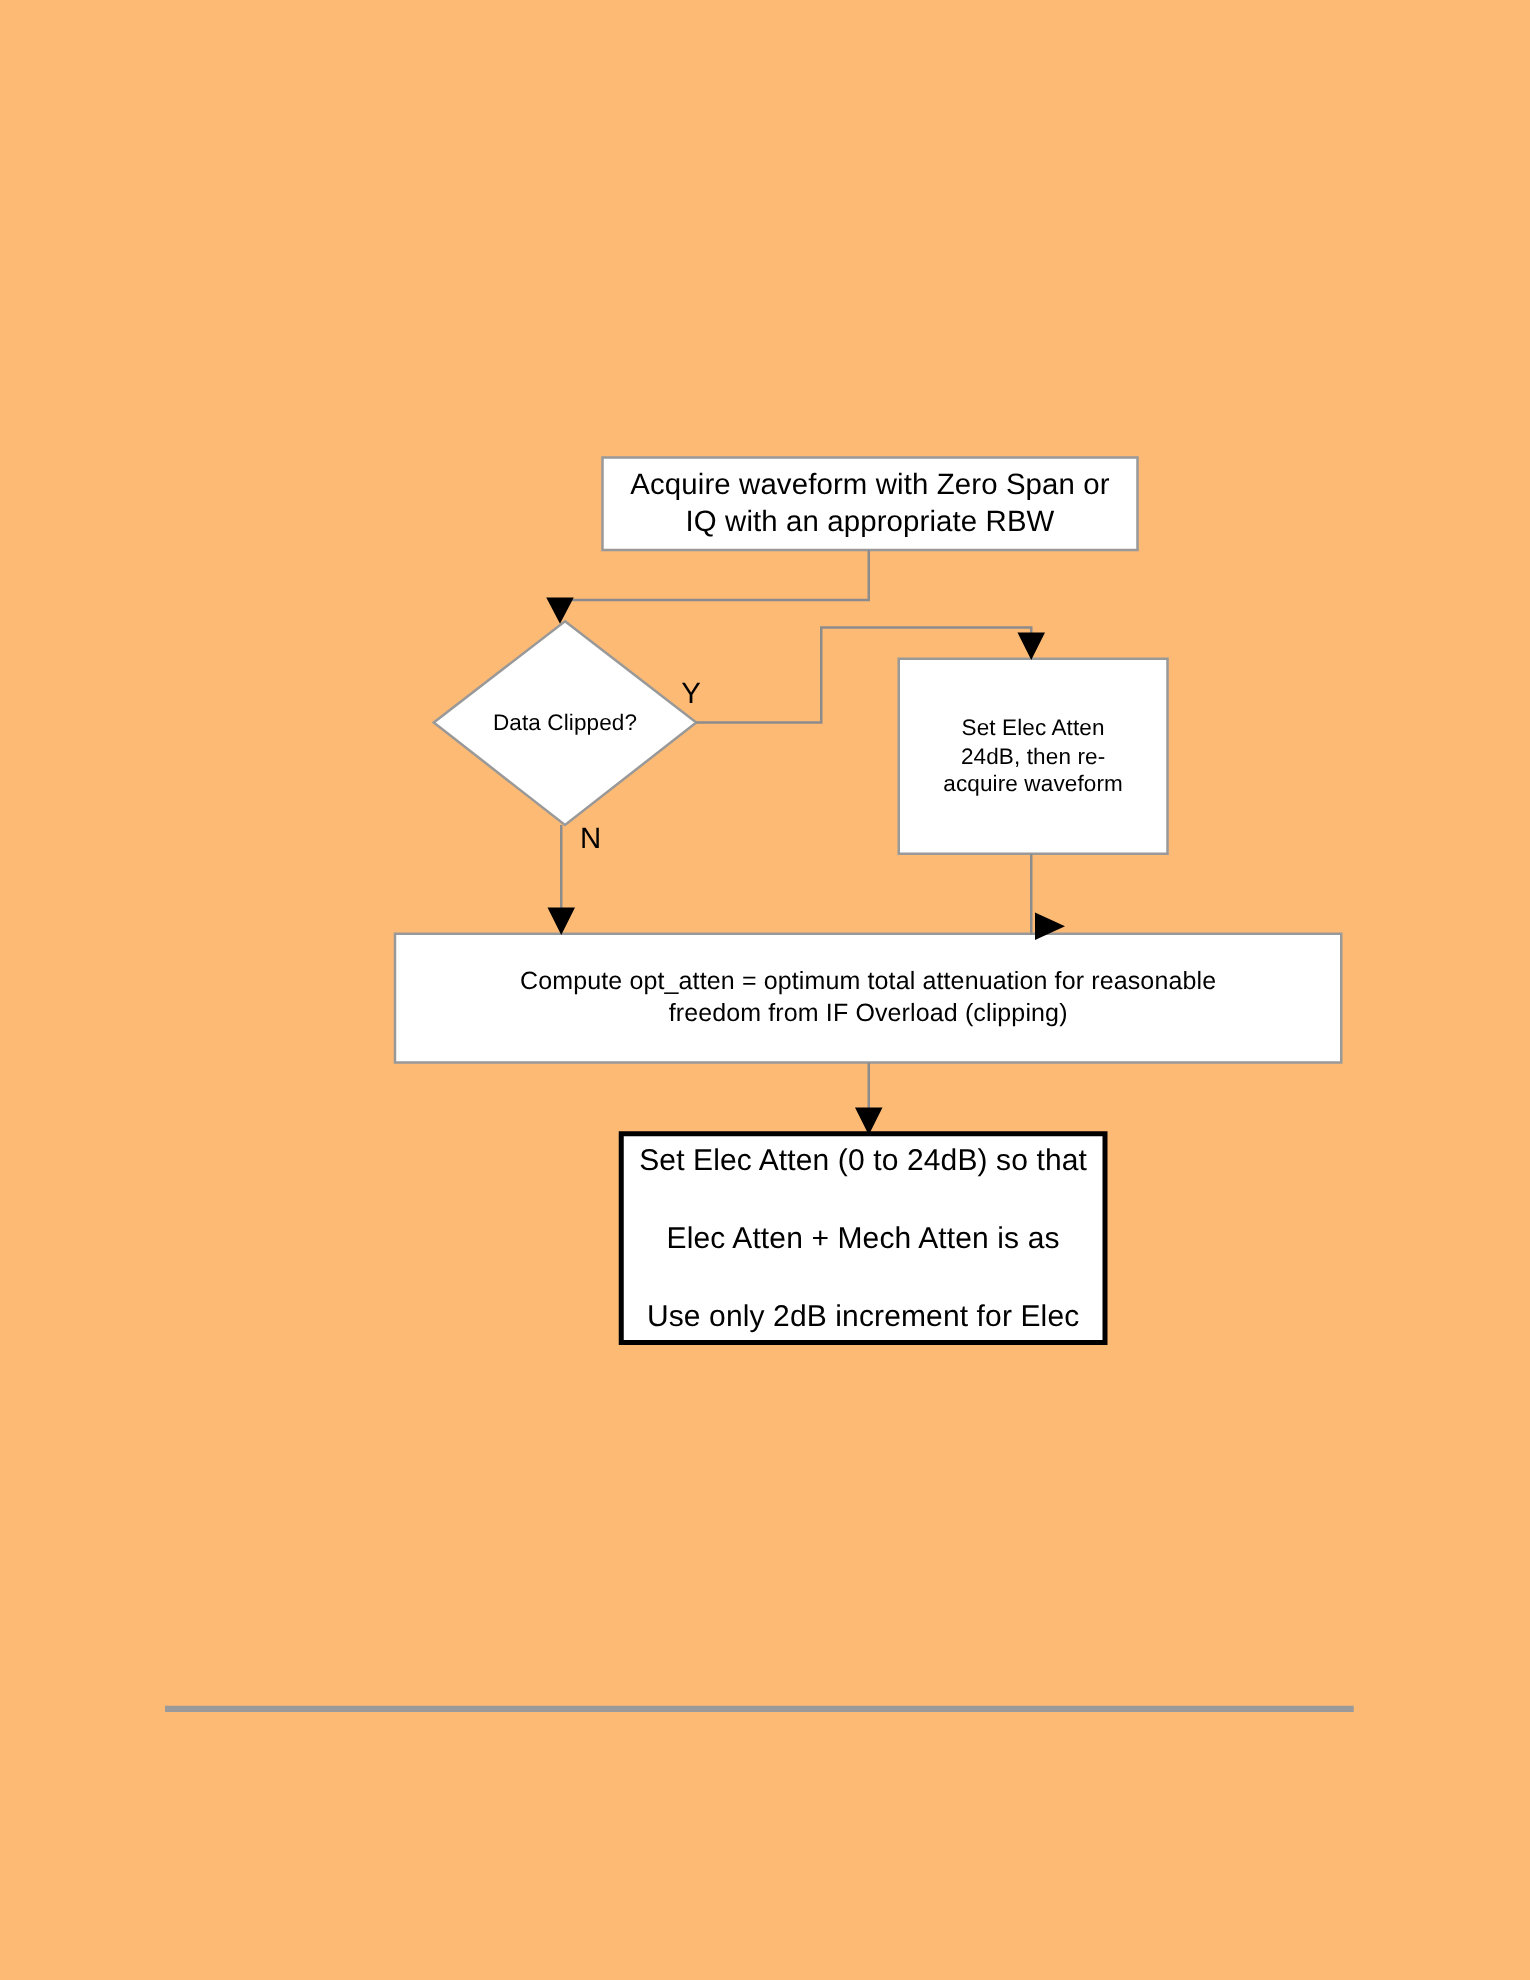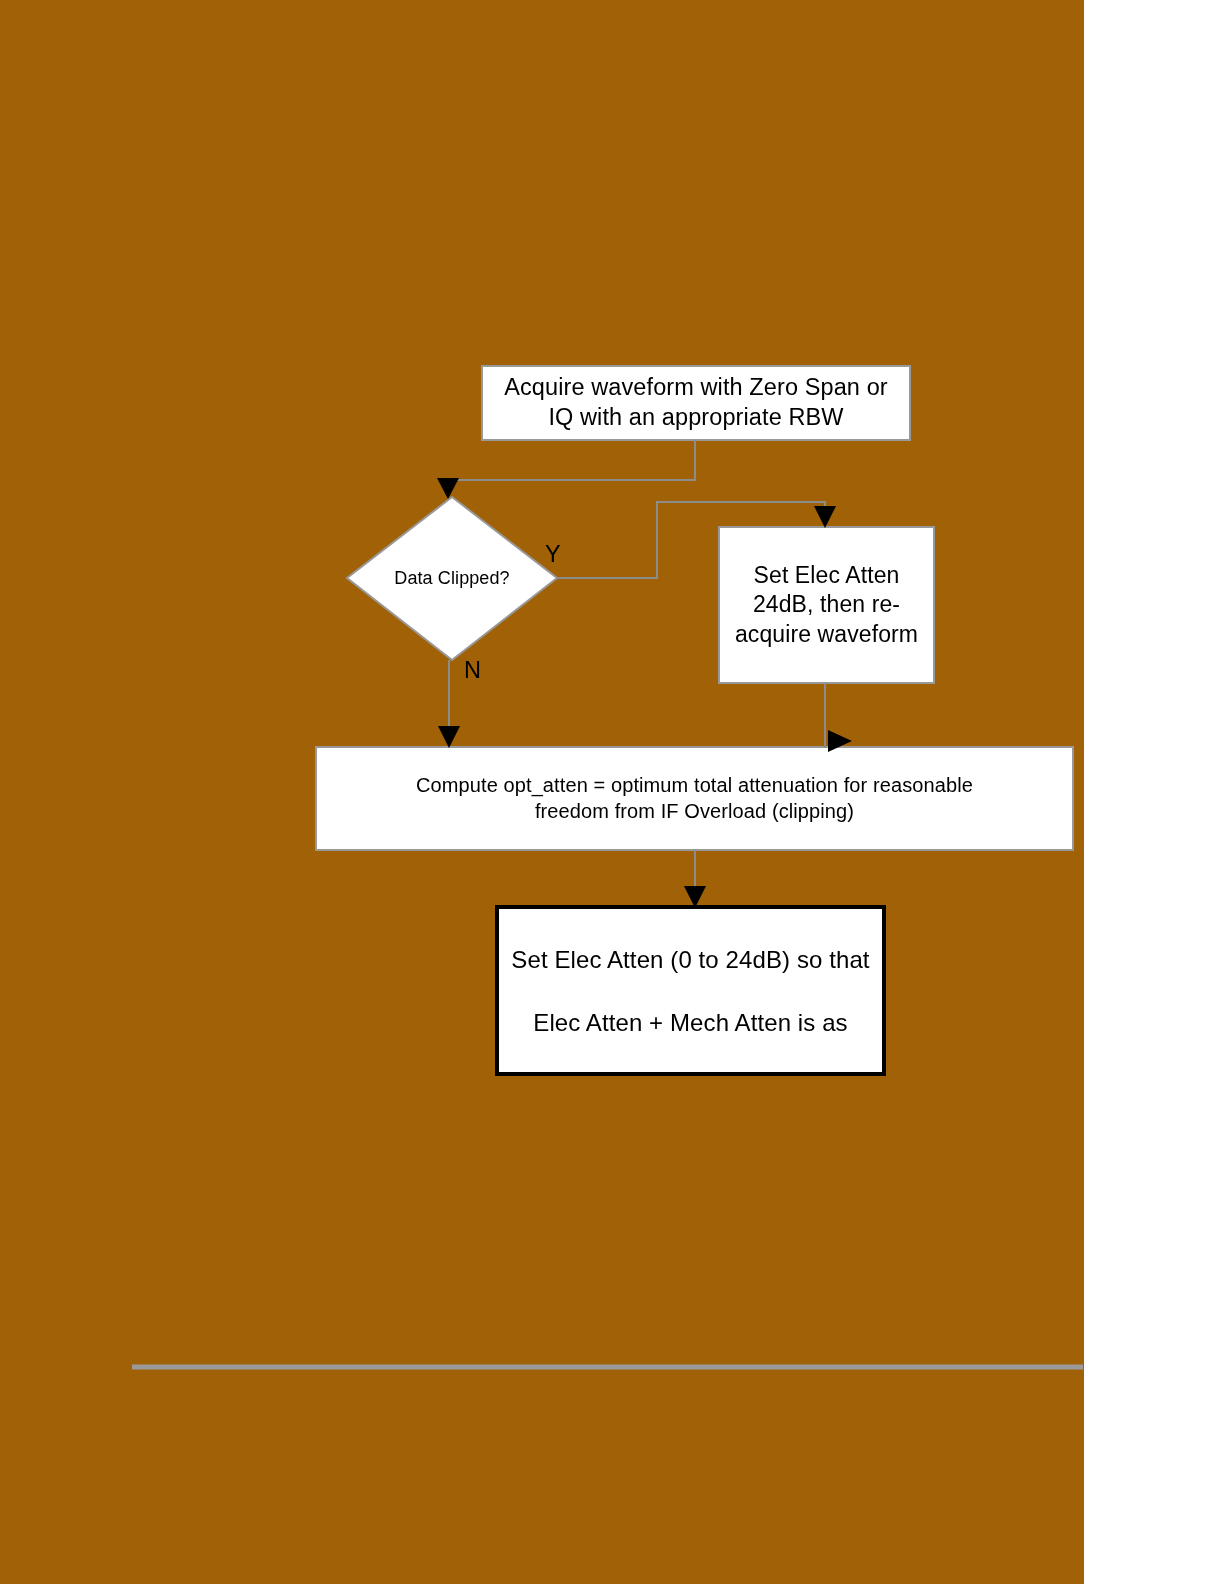--- a/index.html
+++ b/index.html
@@ -11,23 +11,23 @@
   body {
     width: 1224px;
     height: 1584px;
     position: relative;
     font-family: "Liberation Sans", sans-serif;
     overflow: hidden;
   }
   #page {
     position: absolute;
     left: 0; top: 0;
-    width: 1084px;
+    width: 1224px;
     height: 1584px;
-    background: #a16207;
+    background: #fdba74;
   }
   #flow-svg {
     position: absolute;
     left: 0; top: 0;
     width: 1224px;
     height: 1584px;
     display: block;
   }
   
   .node-text {
@@ -46,21 +46,21 @@
   #acquire-text {
     left: 484px; top: 368px; width: 424px; height: 70px;
     font-size: 23.5px;
   }
   #decision-text {
     left: 352px; top: 558px; width: 200px; height: 40px;
     font-size: 18px;
   }
   #setelec-text {
     left: 721px; top: 529px; width: 211px; height: 152px;
-    font-size: 23px;
+    font-size: 18px;
     padding: 0 6px;
   }
   #compute-text {
     left: 320px; top: 751px; width: 749px; height: 95px;
     font-size: 20px;
   }
   #final-text {
     left: 500px; top: 912px; width: 381px; height: 158px;
     font-size: 24px;
     line-height: 1.3;
@@ -138,19 +138,20 @@
 
   <div class="node-text" id="compute-text">
     <span>Compute opt_atten = optimum total attenuation for reasonable
 freedom from IF Overload (clipping)</span>
   </div>
 
   <div class="node-text" id="final-text">
     <div>
       <div>Set Elec Atten (0 to 24dB) so that</div>
       <div>Elec Atten + Mech Atten is as</div>
+      <div>Use only 2dB increment for Elec</div>
     </div>
   </div>
 
   <div class="edge-label" id="label-yes">Y</div>
   <div class="edge-label" id="label-no">N</div>
 
 </div>
 
 </body></html>

